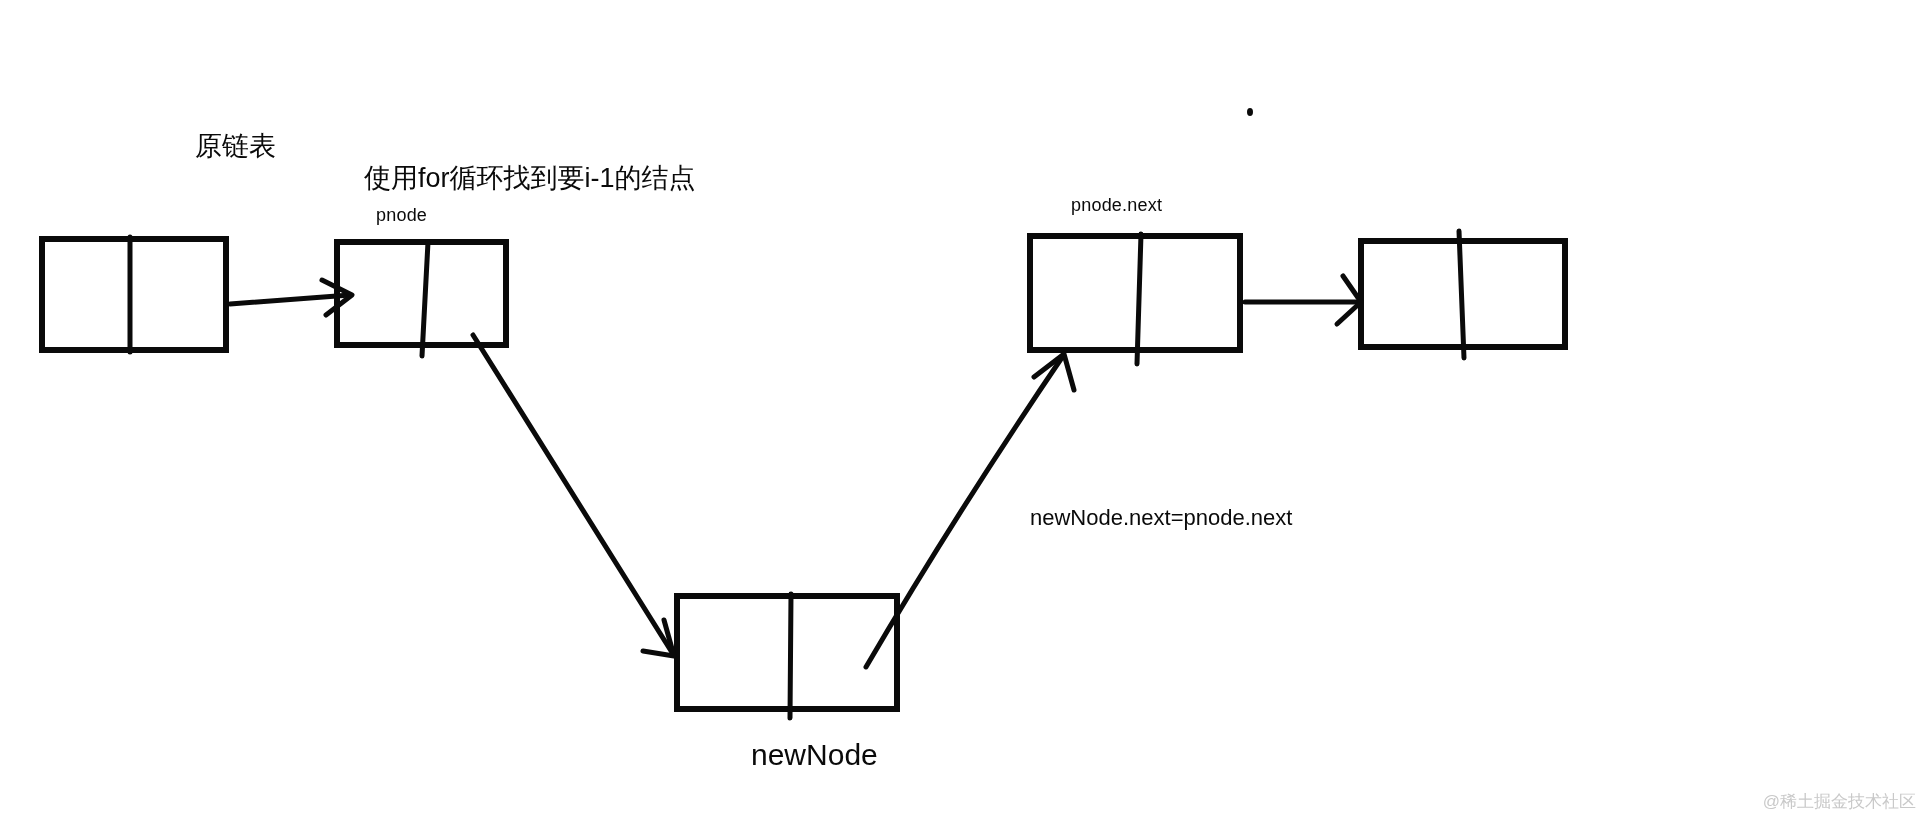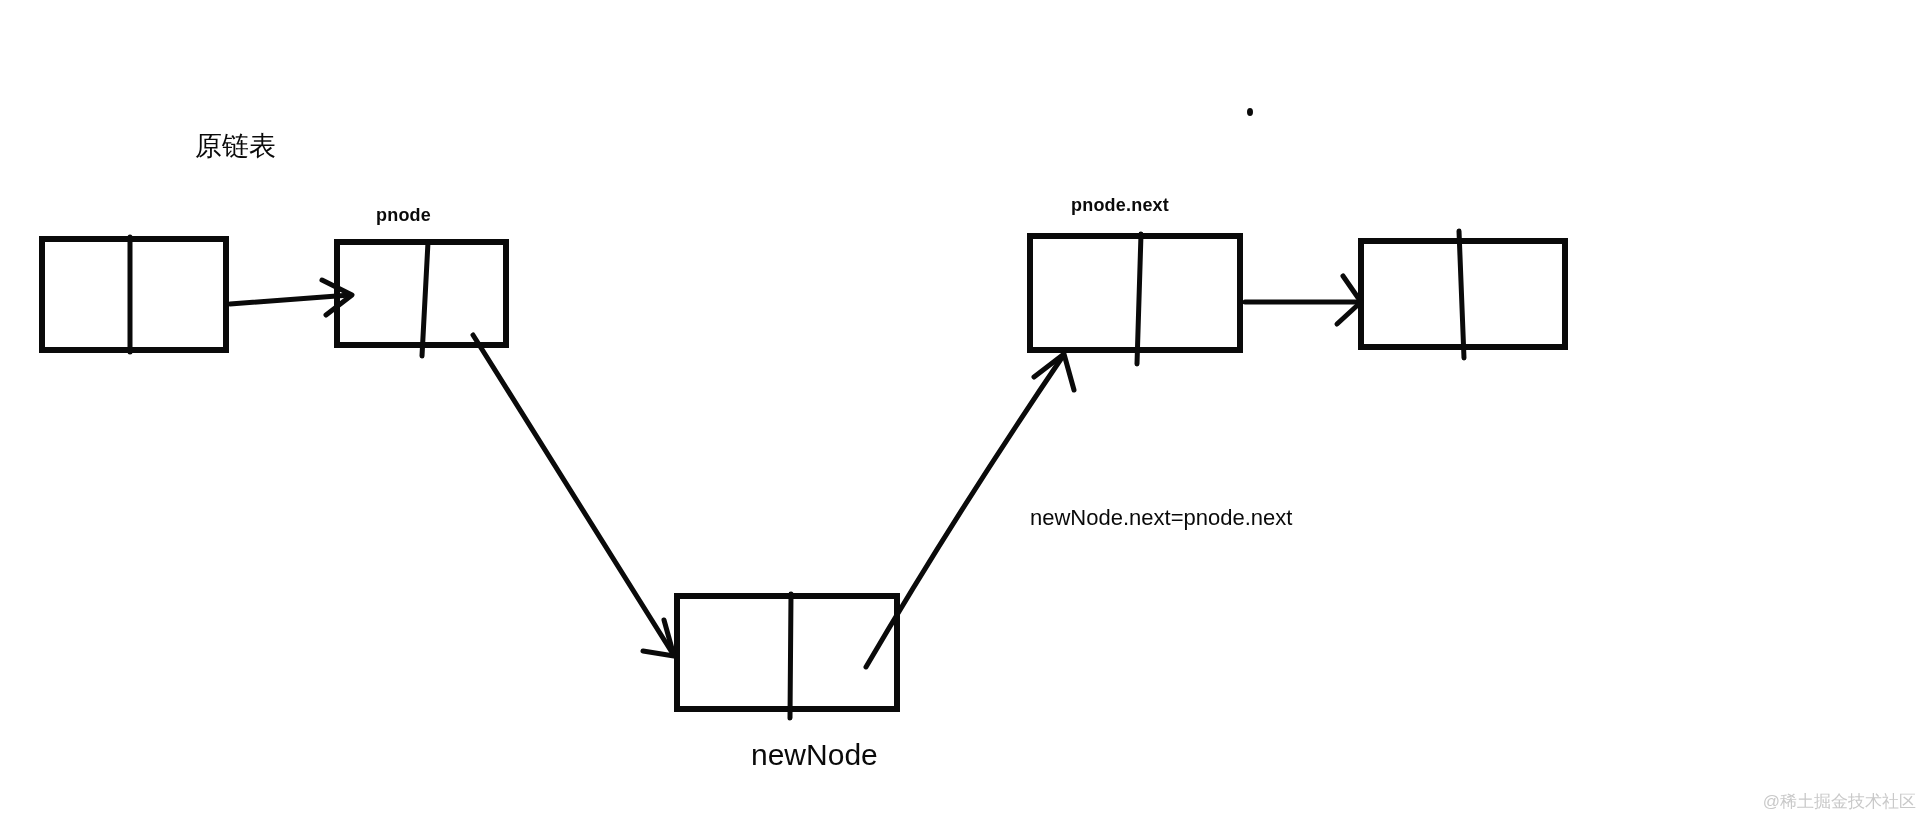--- a/index.html
+++ b/index.html
@@ -4,21 +4,21 @@
 <style>
   html,body{margin:0;padding:0;background:#fff;}
   .canvas{
     position:relative;width:1920px;height:820px;overflow:hidden;
     background:var(--bg,#ffffff);
     font-family:"Liberation Sans",sans-serif;
   }
   .diagram-svg{position:absolute;left:0;top:0;color:var(--ink,#0a0a0a);}
   .lbl{position:absolute;white-space:nowrap;color:var(--ink,#0a0a0a);line-height:1.2;}
   .lbl-cjk{font-size:27px;}
-  .lbl-node-small{font-size:18px;font-weight:700;letter-spacing:0.2px;}
+  .lbl-node-small{font-size:18px;font-weight:400;letter-spacing:0.2px;}
   .lbl-assign-bold{font-size:24px;font-weight:700;}
   .lbl-assign{font-size:22px;}
   .lbl-nodename{font-size:30px;}
   .watermark{
     position:absolute;right:4px;top:790px;font-size:17px;
     color:var(--wm,#c9c9c9);white-space:nowrap;
   }
 </style>
 </head>
 <body>
@@ -56,20 +56,21 @@
 
       <path d="M1245,302 L1356,302"></path>
       <polyline points="1343,276 1361,302 1337,324"></polyline>
     </g>
 
     <ellipse cx="1250" cy="112" rx="3" ry="4" fill="currentColor"></ellipse>
   </svg>
 
   <div class="lbl lbl-cjk" style="left:172px;top:130px;margin-left:23px;">原链表</div>
 
+  <div class="lbl lbl-cjk" style="left:364px;top:162px;">使用for循环找到要i-1的结点</div>
 
   <div class="lbl lbl-node-small" style="left:376px;top:205px;">pnode</div>
 
   <div class="lbl lbl-node-small" style="left:1071px;top:195px;">pnode.next</div>
 
 
   <div class="lbl lbl-assign" style="left:1030px;top:505px;">newNode.next=pnode.next</div>
 
   <div class="lbl lbl-nodename" style="left:751px;top:737px;">newNode</div>
 

